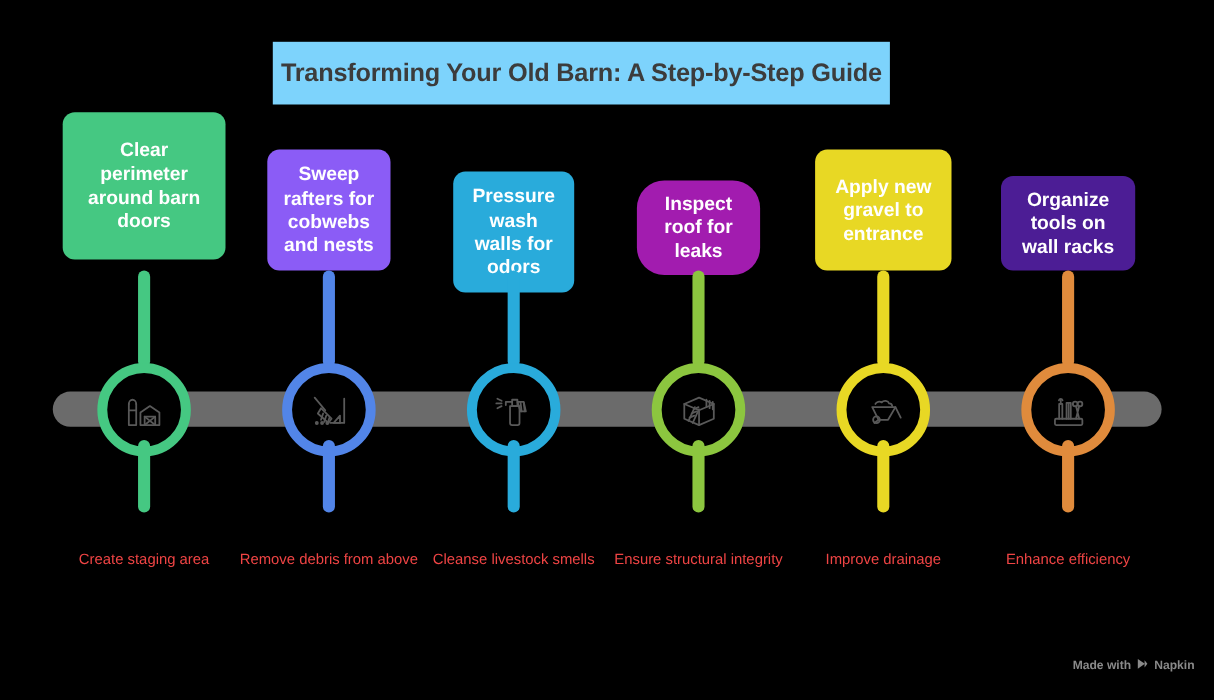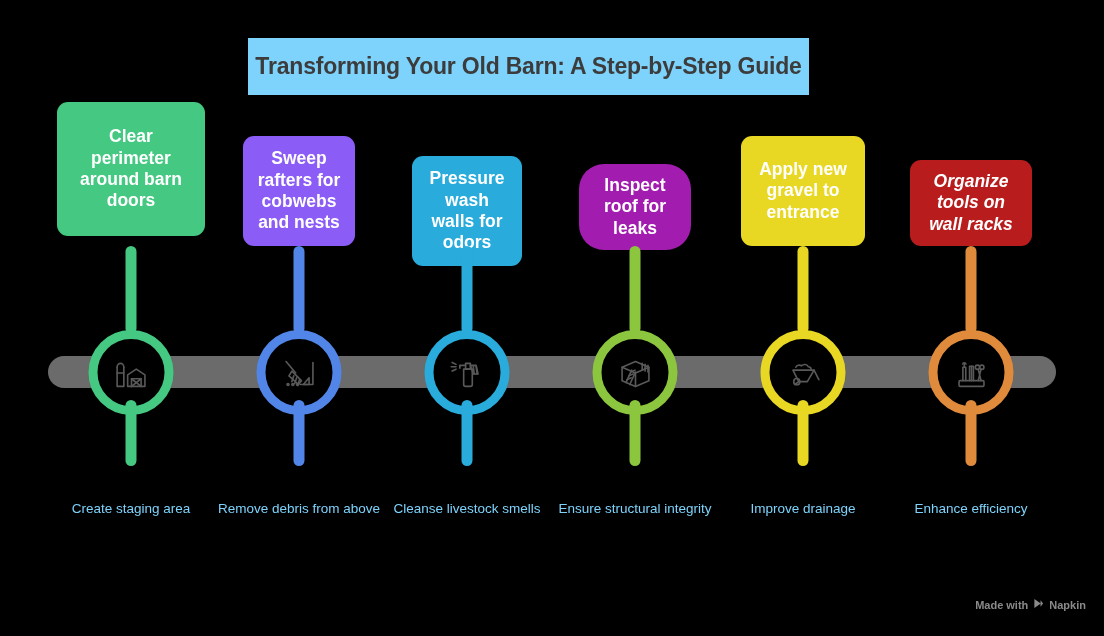--- a/index.html
+++ b/index.html
@@ -32,21 +32,21 @@
   .stem-down{position:absolute;left:50%;transform:translateX(-50%);
              width:11px;border-radius:6px;top:400px;height:66px;}
 
   .ring{position:absolute;left:50%;top:330px;transform:translateX(-50%);
         width:85px;height:85px;border-radius:50%;box-sizing:border-box;
         border:9px solid #000;background:#000;
         display:flex;align-items:center;justify-content:center;}
   .ring svg{display:block;}
 
   .caption{position:absolute;left:50%;transform:translateX(-50%);top:500px;
-           width:190px;text-align:center;color:#7dd3fc;font-size:13.5px;
+           width:190px;text-align:center;color:#ef4444;font-size:13.5px;
            line-height:1.35;}
 
   
   .watermark{position:absolute;right:18px;top:598px;display:flex;
              align-items:center;gap:5px;color:#8a8a8a;font-size:11px;
              font-weight:bold;}
   .wm-mark{display:inline-block;}
 </style>
 </head>
 <body>
@@ -154,21 +154,21 @@
               <path d="M35 21l5 10"></path>
               <path d="M19 33l-4 3"></path>
               <circle cx="17" cy="33" r="3.2"></circle>
             </svg>
           </span>
         </div>
         <div class="stem-down" style="background:#E8D824;"></div>
         <div class="caption">Improve drainage</div>
       </div>
       <div class="step" style="left: 871px;">
-        <div class="card" style="top:160px;width:122px;height:86px;background:#b91c1c;font-style:italic;">
+        <div class="card" style="top:160px;width:122px;height:86px;background:#4c1d95;">
           <span class="card-text">Organize tools on wall racks</span>
         </div>
         <div class="stem-up" style="top:246px;height:88px;background:#E08B3C;"></div>
         <div class="ring" style="border-color:#E08B3C;">
           <span>
             <svg width="46" height="46" viewBox="0 0 48 48" fill="none" stroke="#595959" stroke-width="1.7" stroke-linejoin="round" stroke-linecap="round">
               <rect x="11" y="32" width="26" height="6" rx="1.2"></rect>
               <path d="M15 32V18h3v14"></path>
               <path d="M16.5 18v-4"></path>
               <path d="M14.8 14.5a1.8 1.8 0 0 1 3.4 0"></path>

